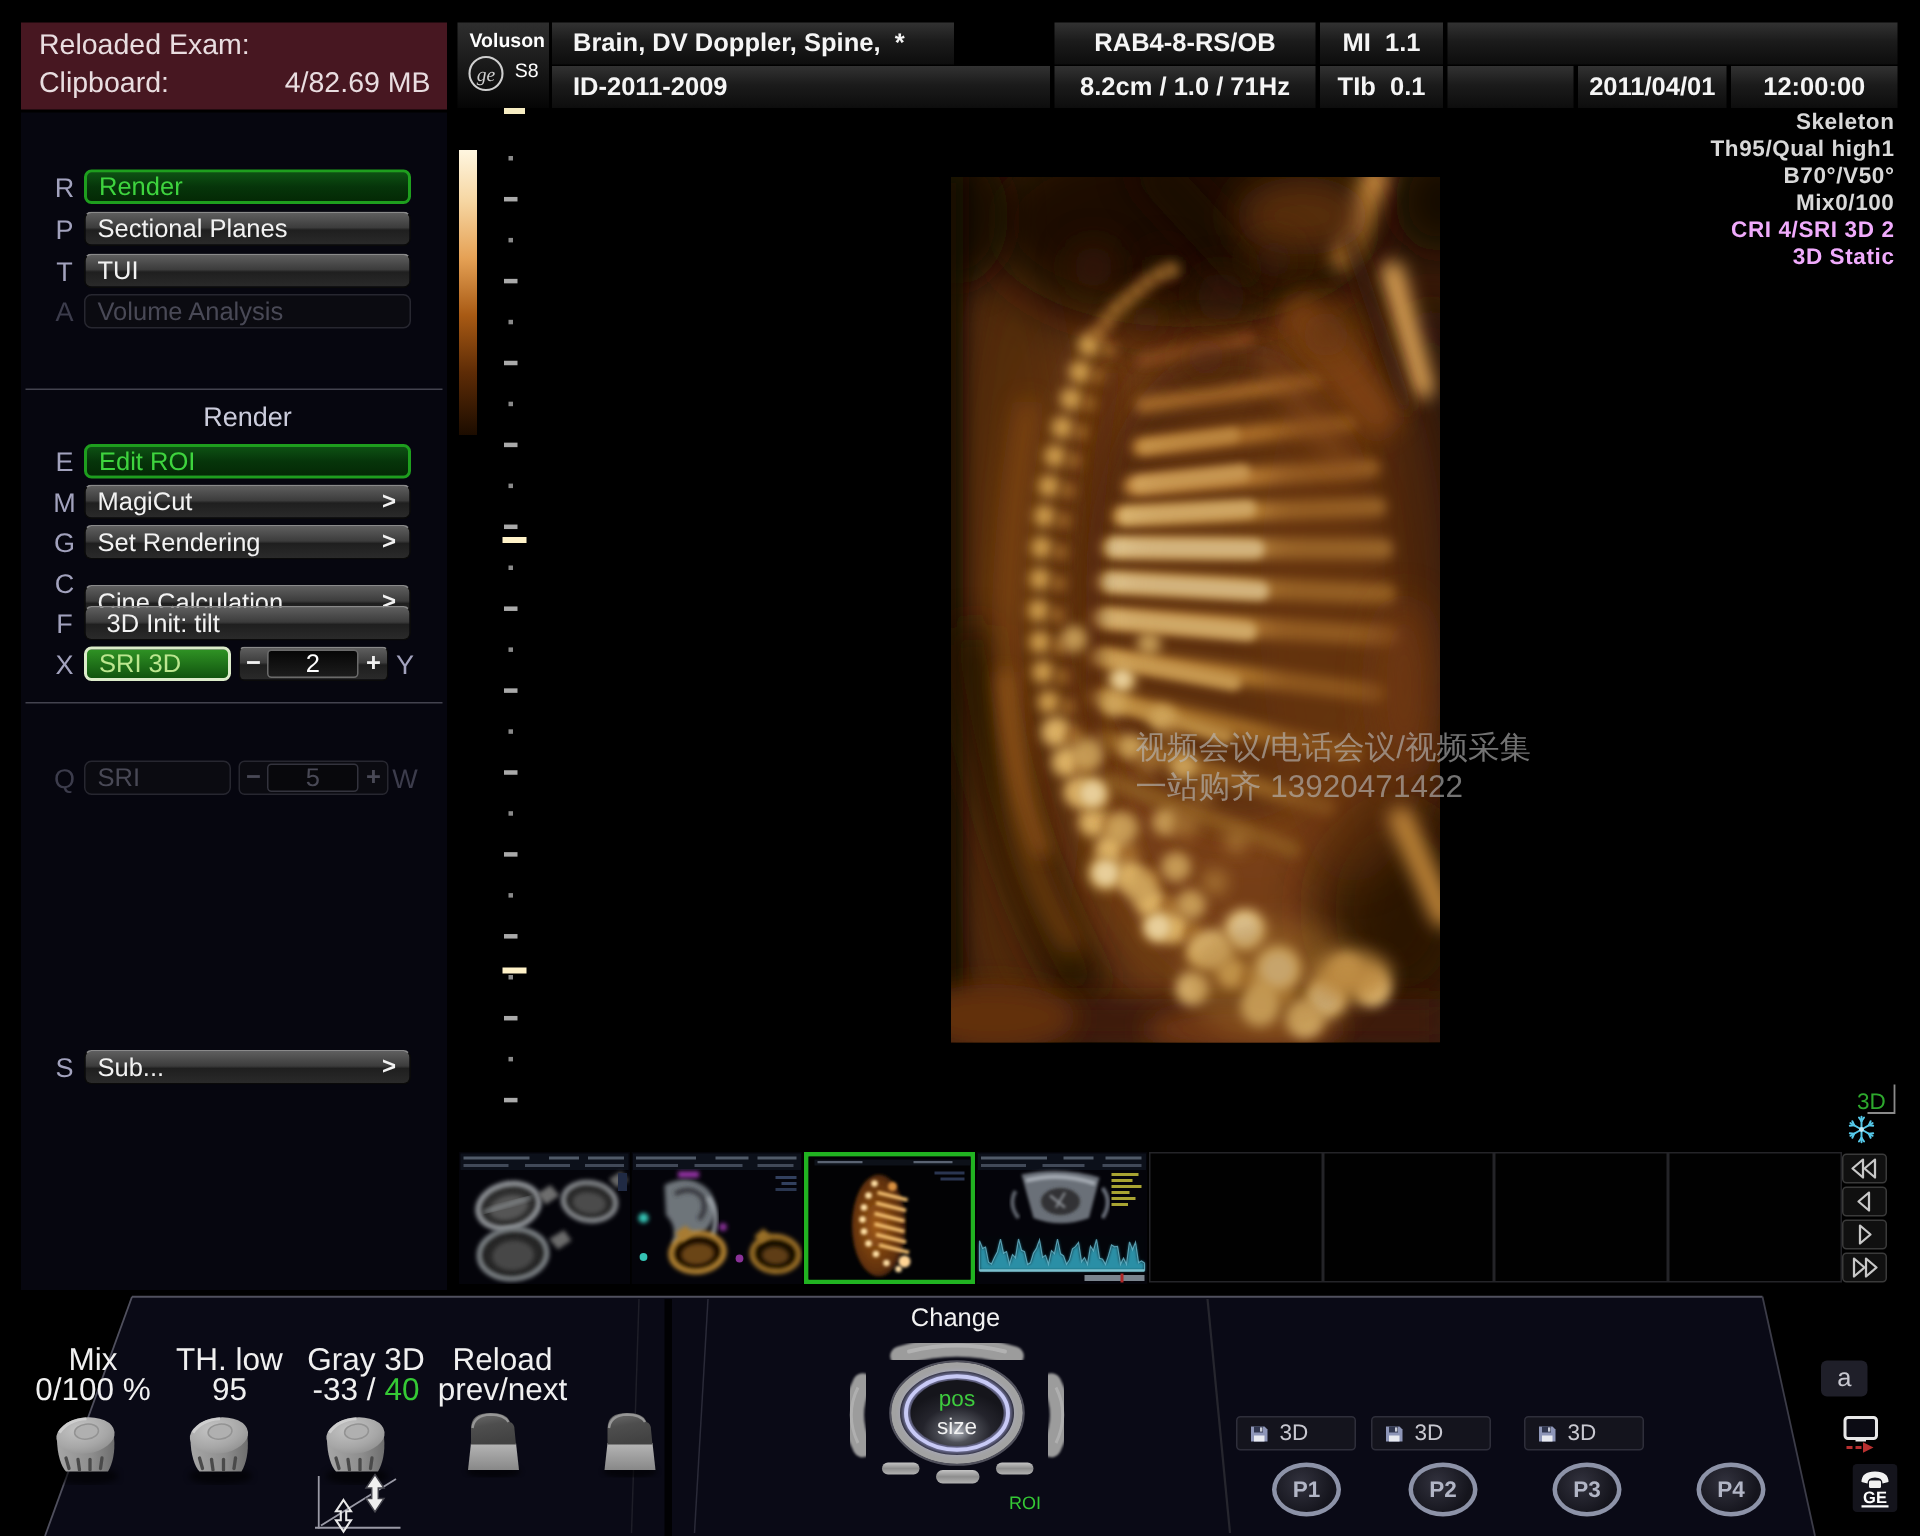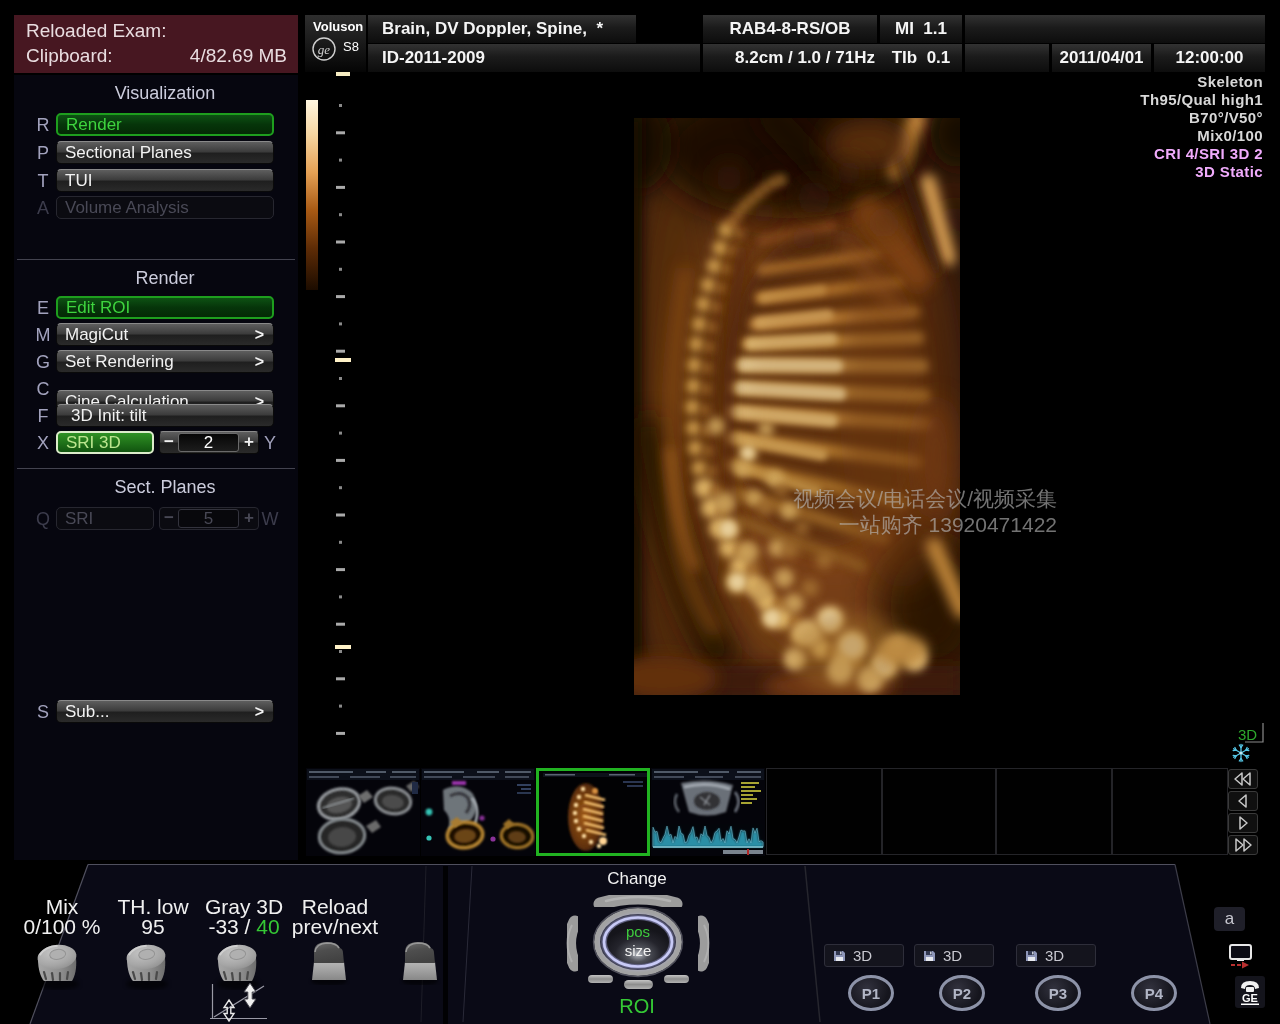--- a/index.html
+++ b/index.html
@@ -47,21 +47,20 @@
 .save3d span{margin-left:28px}
 </style></head>
 <body>
 <div class="abs" id="redbox">
     <div class="l1">Reloaded Exam:</div>
     <div class="l2">Clipboard:</div>
     <div class="l3">4/82.69 MB</div>
   </div>
 
 <div class="abs" id="lpanel">
- <div class="sect" style="top:8px">Visualization</div>
  <div class="blab" style="top:40px;left:12px">R</div>
     <div class="btn sel" style="top:38px">Render</div>
  <div class="blab" style="top:68px;left:12px">P</div>
     <div class="btn" style="top:66px">Sectional Planes</div>
  <div class="blab" style="top:96px;left:12px">T</div>
     <div class="btn" style="top:94px">TUI</div>
  <div class="blab" style="top:123px;left:12px;color:#3c3c4c">A</div>
     <div class="btn dis" style="top:121px">Volume Analysis</div>
  <div class="sep" style="top:184px"></div>
  <div class="sect" style="top:193px">Render</div>
@@ -77,21 +76,20 @@
     <div class="btn" style="top:329px;padding-left:14px">3D Init: tilt</div>
  <div class="blab" style="top:358px;left:12px">X</div>
     <div class="btn xsel" style="top:356px;width:98px">SRI 3D</div>
  <div class="spin" style="top:356px">
       <span class="mi">−</span>
       <span class="num">2</span>
       <span class="pl">+</span>
     </div>
  <div class="blab" style="top:358px;left:239px">Y</div>
  <div class="sep" style="top:393px"></div>
- <div class="sect" style="top:402px">Sect. Planes</div>
  <div class="blab" style="top:434px;left:12px;color:#3c3c4c">Q</div>
     <div class="btn dis" style="top:432px;width:98px">SRI</div>
  <div class="spin dis" style="top:432px">
       <span class="mi">−</span>
       <span class="num">5</span>
       <span class="pl">+</span>
     </div>
  <div class="blab" style="top:434px;left:239px;color:#3c3c4c">W</div>
  <div class="blab" style="top:627px;left:12px">S</div>
     <div class="btn" style="top:625px">Sub...<span class="arr">&gt;</span></div>
@@ -103,21 +101,21 @@
  <svg class="abs" style="left:5px;top:20px" width="28" height="28" viewBox="0 0 28 28">
   <circle cx="14" cy="14" r="11" fill="none" stroke="#cfcfcf" stroke-width="1.4"></circle>
   <text x="14" y="19" font-family="Liberation Serif,serif" font-style="italic" font-size="13" fill="#cfcfcf" text-anchor="middle">ge</text>
  </svg>
 </div>
 <div class="seg" style="left:368px;top:15px;width:268px;padding-left:14px">Brain, DV Doppler, Spine,&nbsp; *</div>
 <div class="seg c" style="left:703px;top:15px;width:174px">RAB4-8-RS/OB</div>
 <div class="seg c" style="left:880px;top:15px;width:82px">MI&nbsp; 1.1</div>
 <div class="seg" style="left:965px;top:15px;width:300px"></div>
 <div class="seg" style="left:368px;top:44px;width:332px;padding-left:14px">ID-2011-2009</div>
-<div class="seg c" style="left:703px;top:44px;width:204px">8.2cm / 1.0 / 71Hz</div>
+<div class="seg c" style="left:703px;top:44px;width:174px">8.2cm / 1.0 / 71Hz</div>
 <div class="seg c" style="left:880px;top:44px;width:82px">TIb&nbsp; 0.1</div>
 <div class="seg" style="left:965px;top:44px;width:84px"></div>
 <div class="seg c" style="left:1052px;top:44px;width:99px">2011/04/01</div>
 <div class="seg c" style="left:1154px;top:44px;width:111px">12:00:00</div>
 
 <div class="abs" id="annot">Skeleton<br>Th95/Qual high1<br>B70°/V50°<br>Mix0/100<br><span class="bl">CRI 4/SRI 3D 2<br>3D Static</span></div>
 
 <div class="abs" style="left:336px;top:72px;width:14px;height:4px;background:#f6ecc2"></div>
 <div class="abs" style="left:306px;top:100px;width:12px;height:190px;background:linear-gradient(180deg,#fff6e0,#f6d6a2 18%,#e5a155 38%,#a85a14 58%,#5e2c06 78%,#1c0c00)"></div>
 <svg class="abs" style="left:330px;top:96px" width="26" height="650" viewBox="0 0 26 650">
@@ -329,21 +327,21 @@
       <circle cx="104" cy="96" r="5.5" fill="#c8893a" filter="url(#b4)" opacity="0.8"></circle>
       <circle cx="110" cy="88" r="5.5" fill="#c8893a" filter="url(#b4)" opacity="0.8"></circle>
       <circle cx="117" cy="82" r="5.5" fill="#c8893a" filter="url(#b4)" opacity="0.8"></circle>
       <circle cx="124" cy="76" r="5.5" fill="#c8893a" filter="url(#b4)" opacity="0.8"></circle>
       <circle cx="131" cy="70" r="5.5" fill="#c8893a" filter="url(#b4)" opacity="0.8"></circle>
       <circle cx="139" cy="65" r="5.5" fill="#c8893a" filter="url(#b4)" opacity="0.8"></circle>
       <circle cx="147" cy="62" r="5.5" fill="#c8893a" filter="url(#b4)" opacity="0.8"></circle>
       <rect x="0" y="0" width="326" height="577" fill="#1a0d03" opacity="0.10"></rect>
     </g>
   </svg>
-<div class="abs" style="left:757px;top:486px;width:300px;text-align:right;color:rgba(185,185,185,0.62);font-size:21px;line-height:26px">视频会议/电话会议/视频采集<br>一站购齐 13920471422</div>
+<div class="abs" style="left:757px;top:486px;width:300px;text-align:left;color:rgba(185,185,185,0.62);font-size:21px;line-height:26px">视频会议/电话会议/视频采集<br>一站购齐 13920471422</div>
 
 <svg class="abs" style="left:306px;top:768px" width="114" height="88">
     <rect width="114" height="88" fill="#04040a"></rect>
     <rect x="1" y="1" width="112" height="11" fill="#0c101a"></rect>
     <rect x="3" y="3" width="44" height="2" fill="#505a68"></rect>
     <rect x="60" y="3" width="20" height="2" fill="#505a68"></rect>
     <rect x="86" y="3" width="24" height="2" fill="#505a68"></rect>
     <rect x="3" y="8" width="30" height="2" fill="#414958"></rect>
     <rect x="44" y="8" width="30" height="2" fill="#414958"></rect>
     <rect x="84" y="8" width="26" height="2" fill="#414958"></rect>
@@ -657,21 +655,21 @@
     <rect x="64" y="92" width="29" height="9" rx="4.5" fill="url(#rg)"></rect>
     <rect x="104" y="87" width="25" height="8" rx="4" fill="url(#rg)"></rect>
     <ellipse cx="78" cy="54" rx="41" ry="31" fill="#101016" stroke="#a2a2a2" stroke-width="6"></ellipse>
     <ellipse cx="78" cy="54" rx="44.5" ry="34.5" fill="none" stroke="#51515c" stroke-width="1.4"></ellipse>
     <ellipse cx="78" cy="54" rx="34" ry="24.5" fill="none" stroke="#b2b4ee" stroke-width="4" filter="url(#cg)"></ellipse>
     <ellipse cx="78" cy="54" rx="34" ry="24.5" fill="none" stroke="#c8caf6" stroke-width="2.6"></ellipse>
     <ellipse cx="78" cy="54" rx="31" ry="22" fill="url(#cc)"></ellipse>
     <text x="78" y="49" text-anchor="middle" font-size="15" fill="#3ecb3e" font-family="Liberation Sans,sans-serif">pos</text>
     <text x="78" y="68" text-anchor="middle" font-size="15" fill="#f2f2f2" font-family="Liberation Sans,sans-serif">size</text>
   </svg>
-<div class="abs" style="left:580px;top:995px;width:114px;text-align:center;color:#35c935;font-size:20px">ROI</div>
+<div class="abs" style="left:580px;top:995px;width:114px;text-align:right;color:#35c935;font-size:12px">ROI</div>
 
 <div class="abs" id="pbtns">
  <div style="left:848px;top:975px">P1</div>
  <div style="left:939px;top:975px">P2</div>
  <div style="left:1035px;top:975px">P3</div>
  <div style="left:1131px;top:975px">P4</div>
 </div>
 <div class="save3d" style="left:824px"><svg width="13" height="13">
       <path d="M 1,2 L 10,2 L 12,4 L 12,12 L 1,12 Z" fill="#8e96b8"></path>
       <rect x="3" y="2" width="6" height="4" fill="#30364e"></rect>

